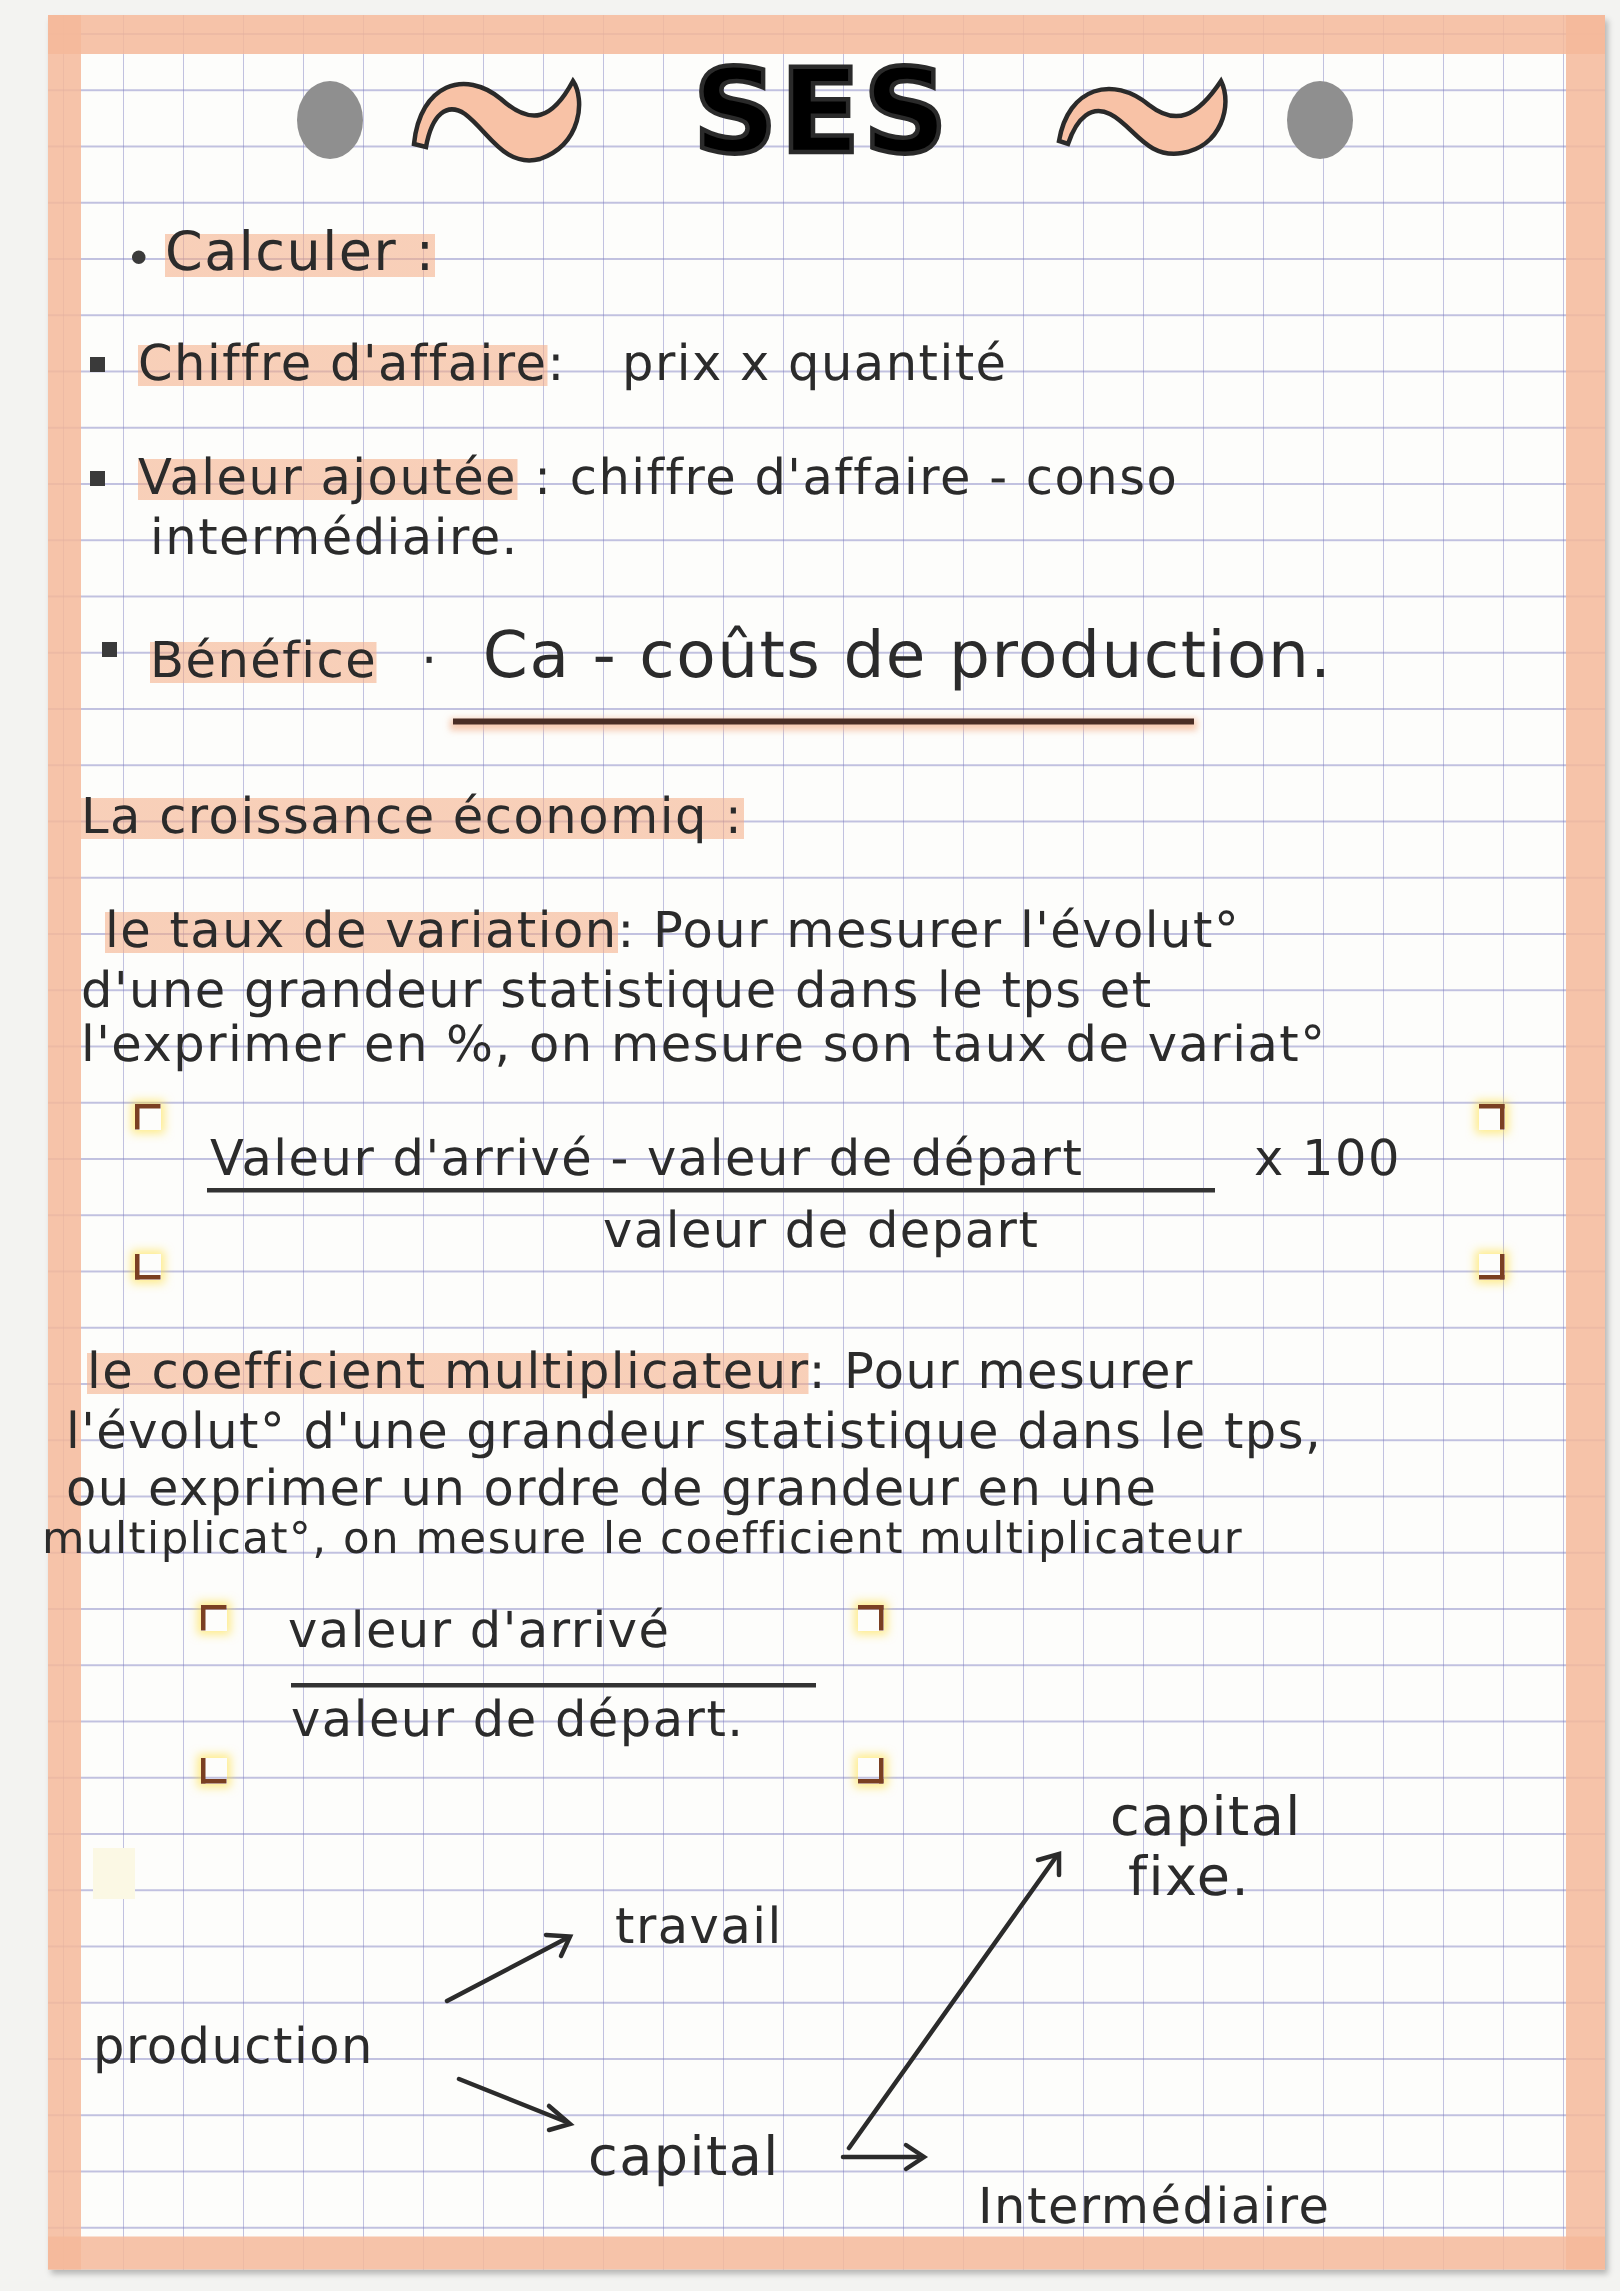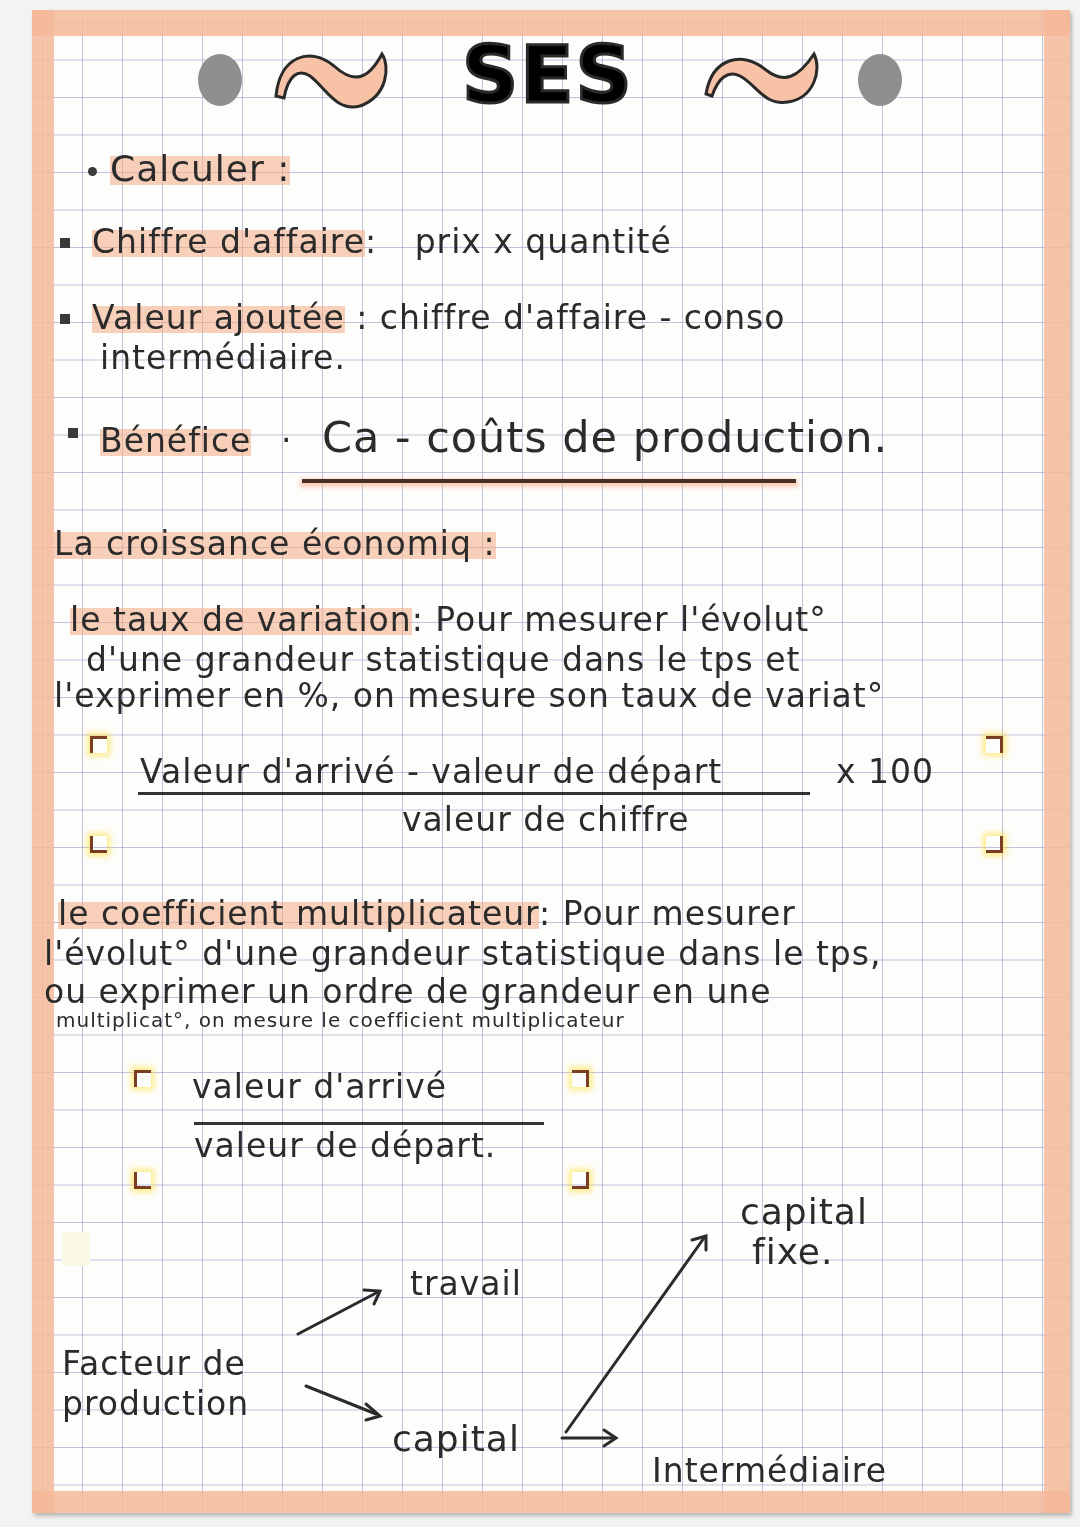--- a/index.html
+++ b/index.html
@@ -131,53 +131,52 @@
 </div>
 <div class="sep-line" style="left:302px; top:479px; width:494px;"></div>
 
 <div class="hw" style="left:54px; top:524px;">
   <span class="hl">La croissance économiq :</span>
 </div>
 
 <div class="hw" style="left:70px; top:600px;">
   <span class="hl">le taux de variation</span><span>: Pour mesurer l'évolut°</span>
 </div>
-<div class="hw" style="left:54px; top:640px;padding-left:32px;">d'une grandeur statistique dans le tps et</div>
+<div class="hw" style="left:54px; top:640px;">d'une grandeur statistique dans le tps et</div>
 <div class="hw" style="left:54px; top:676px;">l'exprimer en %, on mesure son taux de variat°</div>
 
 <div class="corner c-tl" style="left:90px; top:736px;"></div>
 <div class="corner c-tr" style="left:986px; top:736px;"></div>
 <div class="corner c-bl" style="left:90px; top:836px;"></div>
 <div class="corner c-br" style="left:986px; top:836px;"></div>
 
 <div class="hw" style="left:140px; top:752px;">Valeur d'arrivé - valeur de départ</div>
 <div class="fraction-line" style="left:138px; top:792px; width:672px;"></div>
 <div class="hw" style="left:836px; top:752px;">x 100</div>
-<div class="hw" style="left:402px; top:800px;">valeur de chiffre</div>
+<div class="hw" style="left:402px; top:800px;">valeur de depart</div>
 
 <div class="hw" style="left:58px; top:894px;">
   <span class="hl">le coefficient multiplicateur</span><span>: Pour mesurer</span>
 </div>
 <div class="hw" style="left:44px; top:934px;">l'évolut° d'une grandeur statistique dans le tps,</div>
 <div class="hw" style="left:44px; top:972px;">ou exprimer un ordre de grandeur en une</div>
-<div class="hw" style="left:56px; top:1008px; font-size:20px;">multiplicat°, on mesure le coefficient multiplicateur</div>
+<div class="hw" style="left:28px; top:1008px; font-size:29px;">multiplicat°, on mesure le coefficient multiplicateur</div>
 
 <div class="corner c-tl" style="left:134px; top:1070px;"></div>
 <div class="corner c-tr" style="left:572px; top:1070px;"></div>
 <div class="corner c-bl" style="left:134px; top:1172px;"></div>
 <div class="corner c-br" style="left:572px; top:1172px;"></div>
 
 <div class="hw" style="left:192px; top:1067px;">valeur d'arrivé</div>
 <div class="fraction-line" style="left:194px; top:1122px; width:350px;"></div>
 <div class="hw" style="left:194px; top:1126px;">valeur de départ.</div>
 
 <div class="sticker" style="left:62px; top:1232px;"></div>
 
 <div class="hw" style="left:62px; top:1344px; line-height:40px;">
-  <div>Facteur de</div>
   <div>production</div>
 </div>
 <div class="hw" style="left:410px; top:1264px;">travail</div>
 <div class="hw" style="left:392px; top:1418px; font-size:36px;">capital</div>
 <div class="hw" style="left:740px; top:1192px; line-height:40px; font-size:36px;">
   <div>capital</div>
   <div style="margin-left:12px;">fixe.</div>
 </div>
 <div class="hw" style="left:666px; top:1420px; line-height:40px;">
   <div style="margin-left:-14px;margin-top:31px;">Intermédiaire</div>

